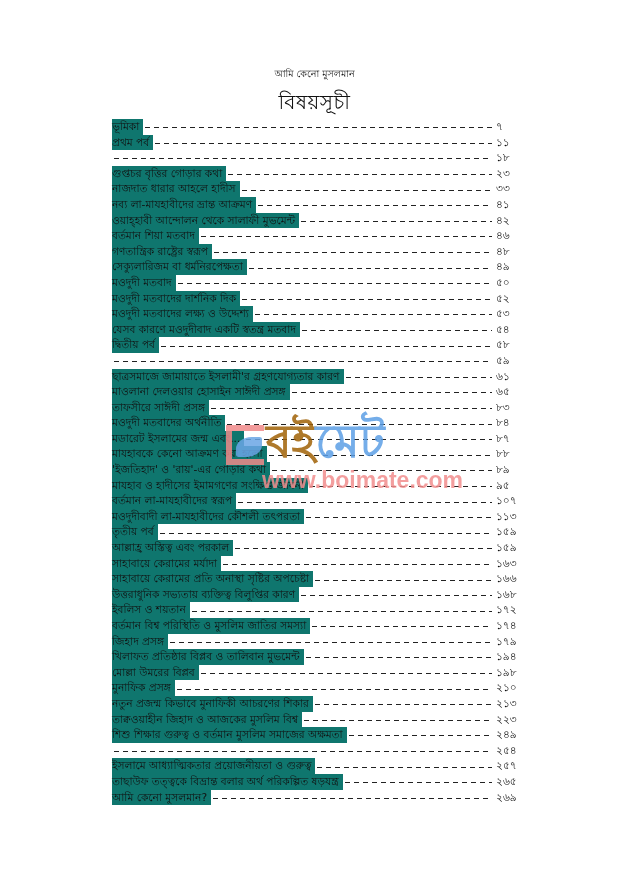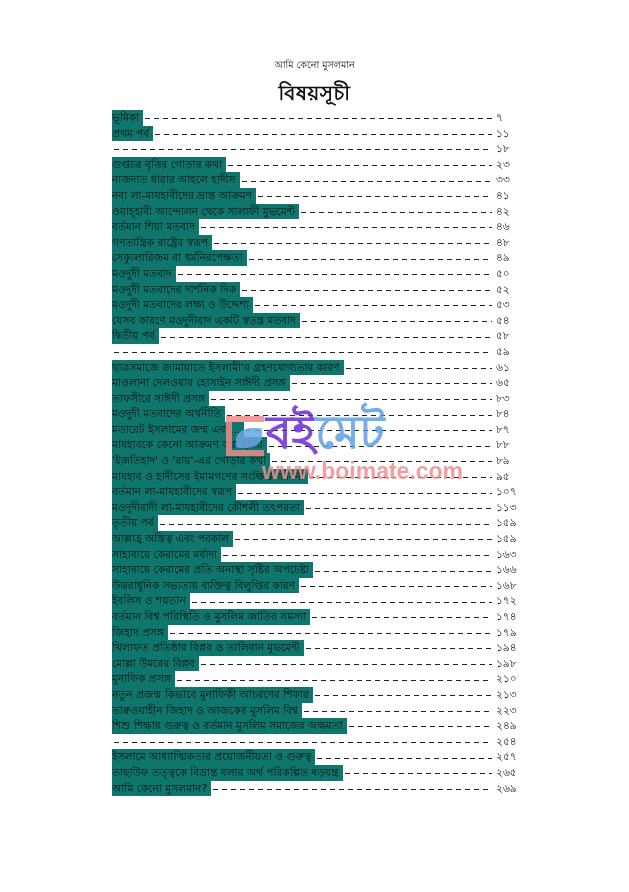--- a/index.html
+++ b/index.html
@@ -1,39 +1,39 @@
 <!DOCTYPE html>
 <html><head>
   <meta charset="utf-8">
   <style>
     html, body { margin: 0; padding: 0; background: #ffffff; }
     body { width: 629px; height: 892px; position: relative; overflow: hidden;
            font-family: "DejaVu Sans", sans-serif; color: #111; }
-    .page { position: absolute; left: 0; top: 0; width: 629px; height: 728px; background: #fff; }
+    .page { position: absolute; left: 0; top: 9px; width: 629px; height: 728px; background: #fff; }
     .running-head { position: absolute; top: 58px; left: 0; width: 629px; text-align: center;
                     font-size: 9.5px; color: #111; }
     .toc-title { position: absolute; top: 78px; left: 0; width: 629px; text-align: center;
-                 font-size: 20px; font-weight: bold; color: #111; letter-spacing: 0.5px; }
+                 font-size: 20px; font-weight: normal; color: #111; letter-spacing: 0.5px; }
     .toc { position: absolute; top: 110px; left: 112px; width: 410px; }
     .toc-row { position: relative; height: 15.6px; display: flex; align-items: center;
                font-size: 10.6px; line-height: 15.6px; white-space: nowrap; }
     .toc-label { background: #0f766e; padding-right: 4px; position: relative; z-index: 2; }
     .toc-leader { flex: 1; height: 1px; margin: 0 4px 0 2px; position: relative; top: 1px;
                   background-image: linear-gradient(to right, #222 0 5px, transparent 5px 9px);
                   background-size: 9px 1px; background-repeat: repeat-x; }
     .toc-page { min-width: 26px; text-align: left; }
     .watermark { position: absolute; left: 222px; top: 408px; width: 200px; height: 75px;
                  pointer-events: none; z-index: 5; opacity: 0.85; }
     .wm-book { position: absolute; left: 4px; top: 8px; width: 38px; height: 40px;
                border: 6px solid #f08a8a; border-right: none; box-sizing: border-box; }
     .wm-leaf { position: absolute; left: 14px; top: 20px; width: 26px; height: 20px;
                background: #6aa6e6; border-radius: 60% 10% 60% 10%; }
     .wm-text { position: absolute; left: 44px; top: -4px; font-size: 46px; font-weight: bold;
                line-height: 56px; white-space: nowrap; }
-    .wm-boi { color: #6d28d9; margin-top: 12px; }
+    .wm-boi { color: #a16207; margin-top: 12px; }
     .wm-mate { color: #5c9fe6; }
     .wm-url { position: absolute; left: 40px; top: 50px; font-size: 23px; font-weight: bold;
               color: #f28e8e; white-space: nowrap; font-family: "Liberation Sans", sans-serif; }
   </style>
 </head>
 <body>
 
 <div class="page">
   <div class="running-head">আমি কেনো মুসলমান</div>
   <div class="toc-title">বিষয়সূচী</div>

